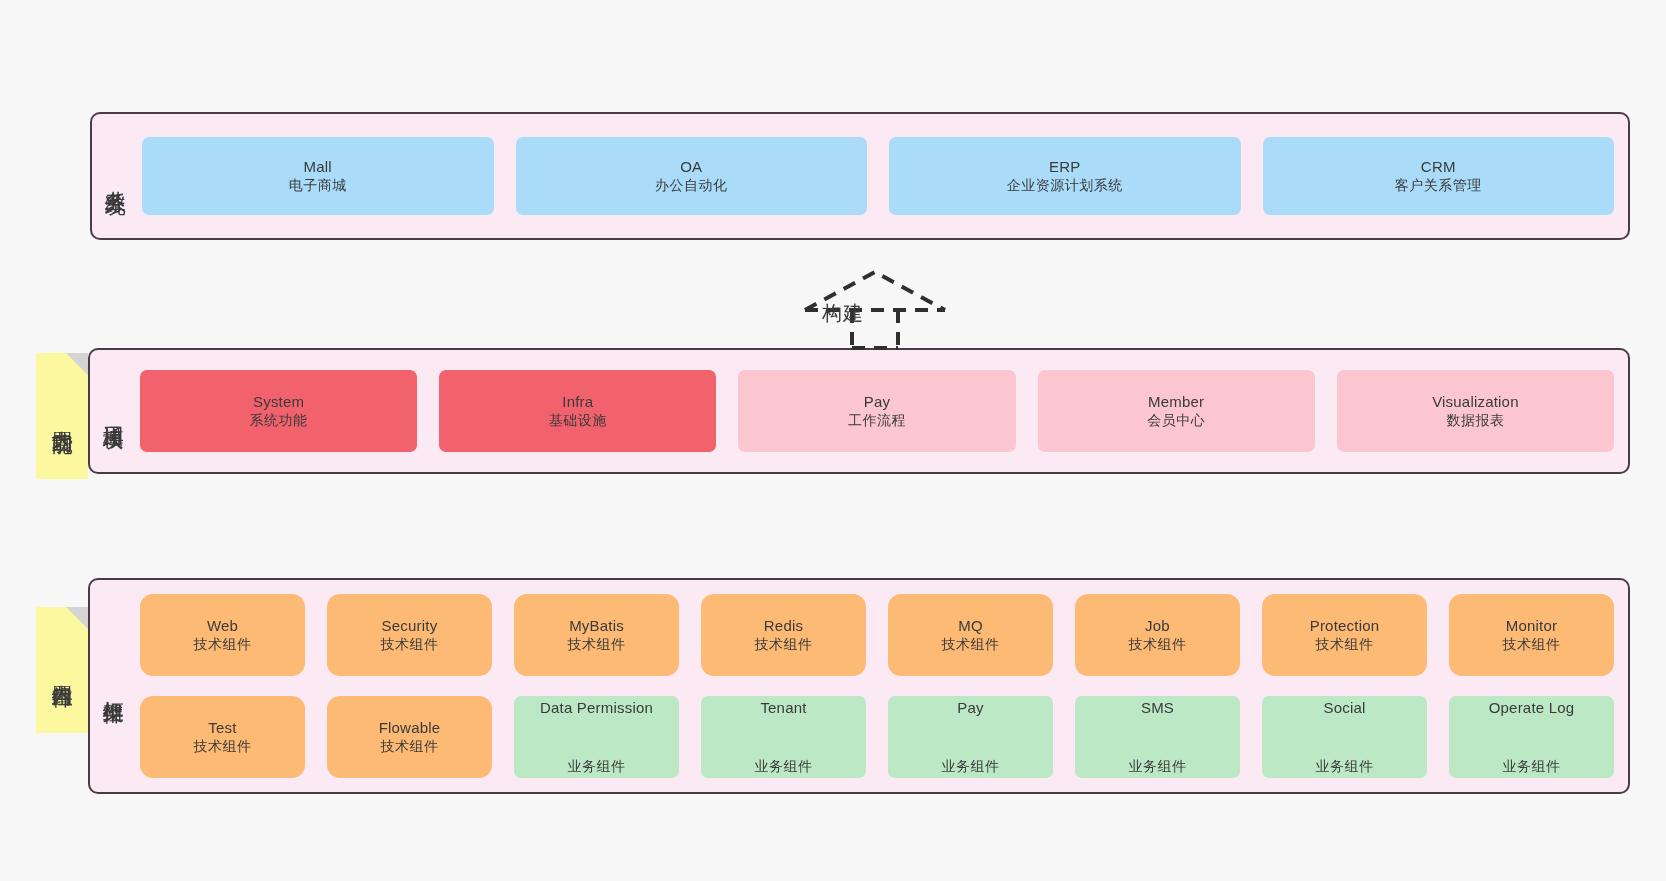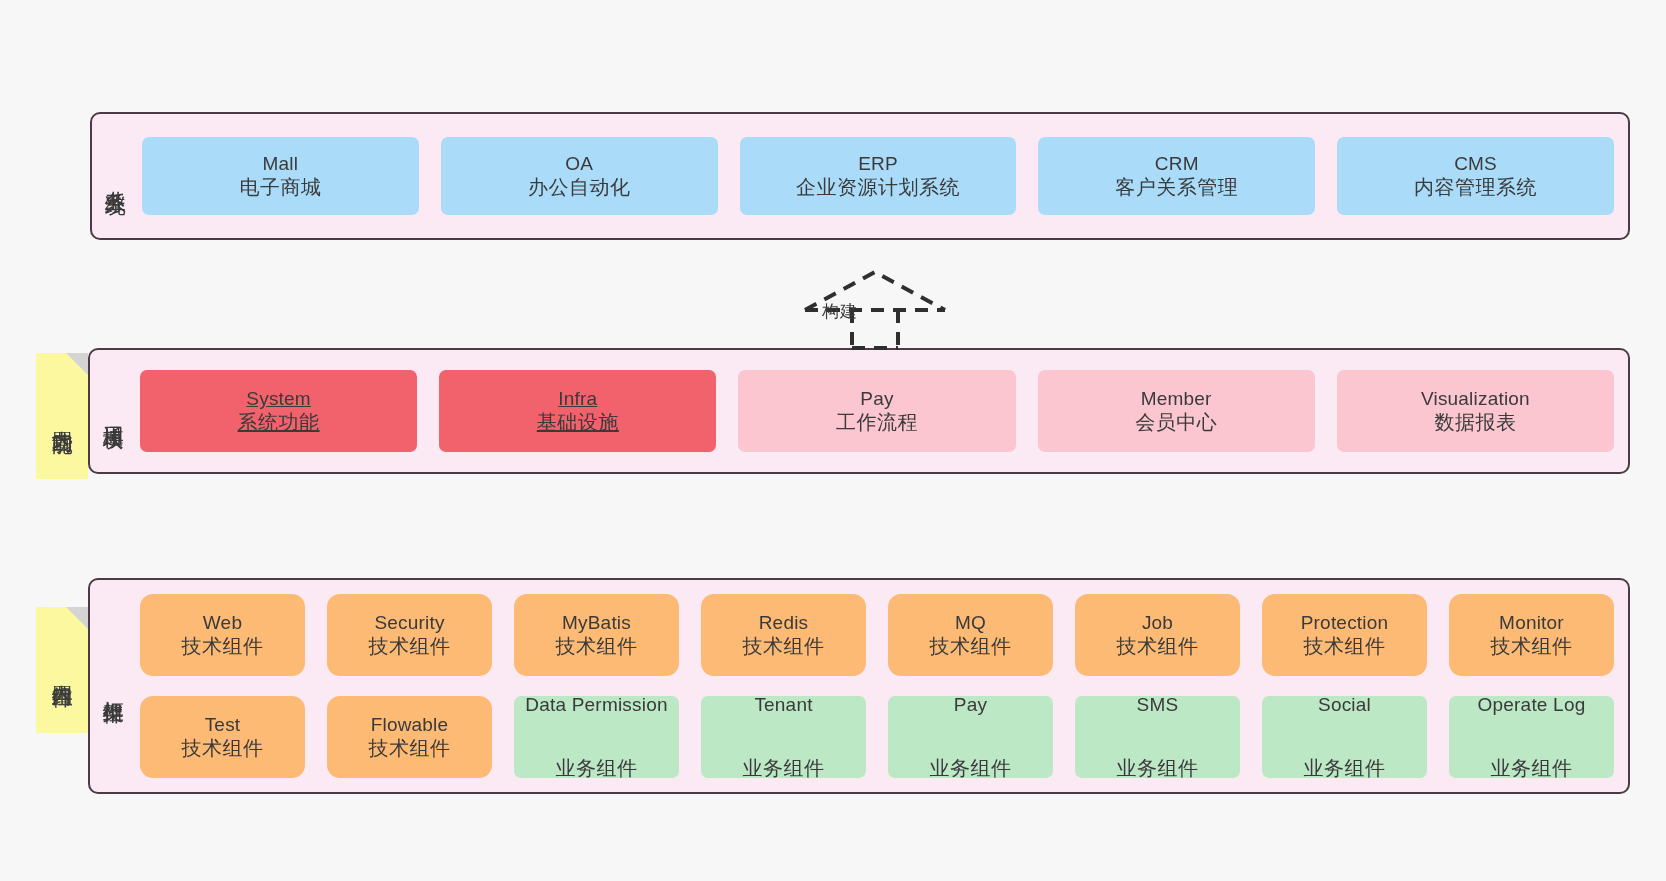--- a/index.html
+++ b/index.html
@@ -68,31 +68,31 @@
     border-radius: 7px;
     display: flex;
     flex-direction: column;
     align-items: center;
     justify-content: center;
     text-align: center;
     line-height: 1.22;
     padding: 4px 6px;
   }
   .card .en {
-    font-size: 19px;
+    font-size: 15px;
     letter-spacing: .2px;
   }
   .card .cn {
-    font-size: 20px;
+    font-size: 14px;
     letter-spacing: .5px;
   }
 
   .biz-row .card { height: 78px; background: #aadcfa; }
   .mod-row .card { height: 82px; }
-  .mod-row .card.core { background: #f2626d; text-decoration: underline; }
+  .mod-row .card.core { background: #f2626d; }
   .mod-row .card.ext  { background: #fbc6d0; }
   .fw-row .card { height: 82px; }
   .fw-row .card.tech { background: #fdba74; border-radius: 13px; }
   .fw-row .card.biz  { background: #bce8c6; gap: 40px; }
 
   
   .note {
     position: absolute;
     background: #fbf8a0;
     box-sizing: border-box;
@@ -118,21 +118,21 @@
   }
 
   
   .connector {
     position: absolute;
     z-index: 2;
   }
   .connector svg { display: block; overflow: visible; }
   .connector .conn-label {
     position: absolute;
-    font-size: 17px;
+    font-size: 20px;
     letter-spacing: 1px;
     color: #3a3a3a;
     white-space: nowrap;
     background: transparent;
   }
 </style>
 </head>
 <body>
 
 <div class="canvas">
@@ -155,24 +155,20 @@
         <div class="card">
           <span class="en">ERP</span>
           <span class="cn">企业资源计划系统</span>
         </div>
 
         <div class="card">
           <span class="en">CRM</span>
           <span class="cn">客户关系管理</span>
         </div>
 
-        <div class="card">
-          <span class="en">CMS</span>
-          <span class="cn">内容管理系统</span>
-        </div>
 
 
       </div>
     </div>
   </div>
 
   <div class="connector" style="left:760px; top:262px; width:190px; height:88px;">
     <svg width="190" height="88" viewBox="0 0 190 88">
       <path d="M 45 48 L 115 10 L 185 48" fill="none" stroke="#2f2f2f" stroke-width="4" stroke-dasharray="13,9" stroke-linecap="butt"></path>
       <path d="M 45 48 L 185 48" fill="none" stroke="#2f2f2f" stroke-width="4" stroke-dasharray="13,9" stroke-linecap="butt"></path>

